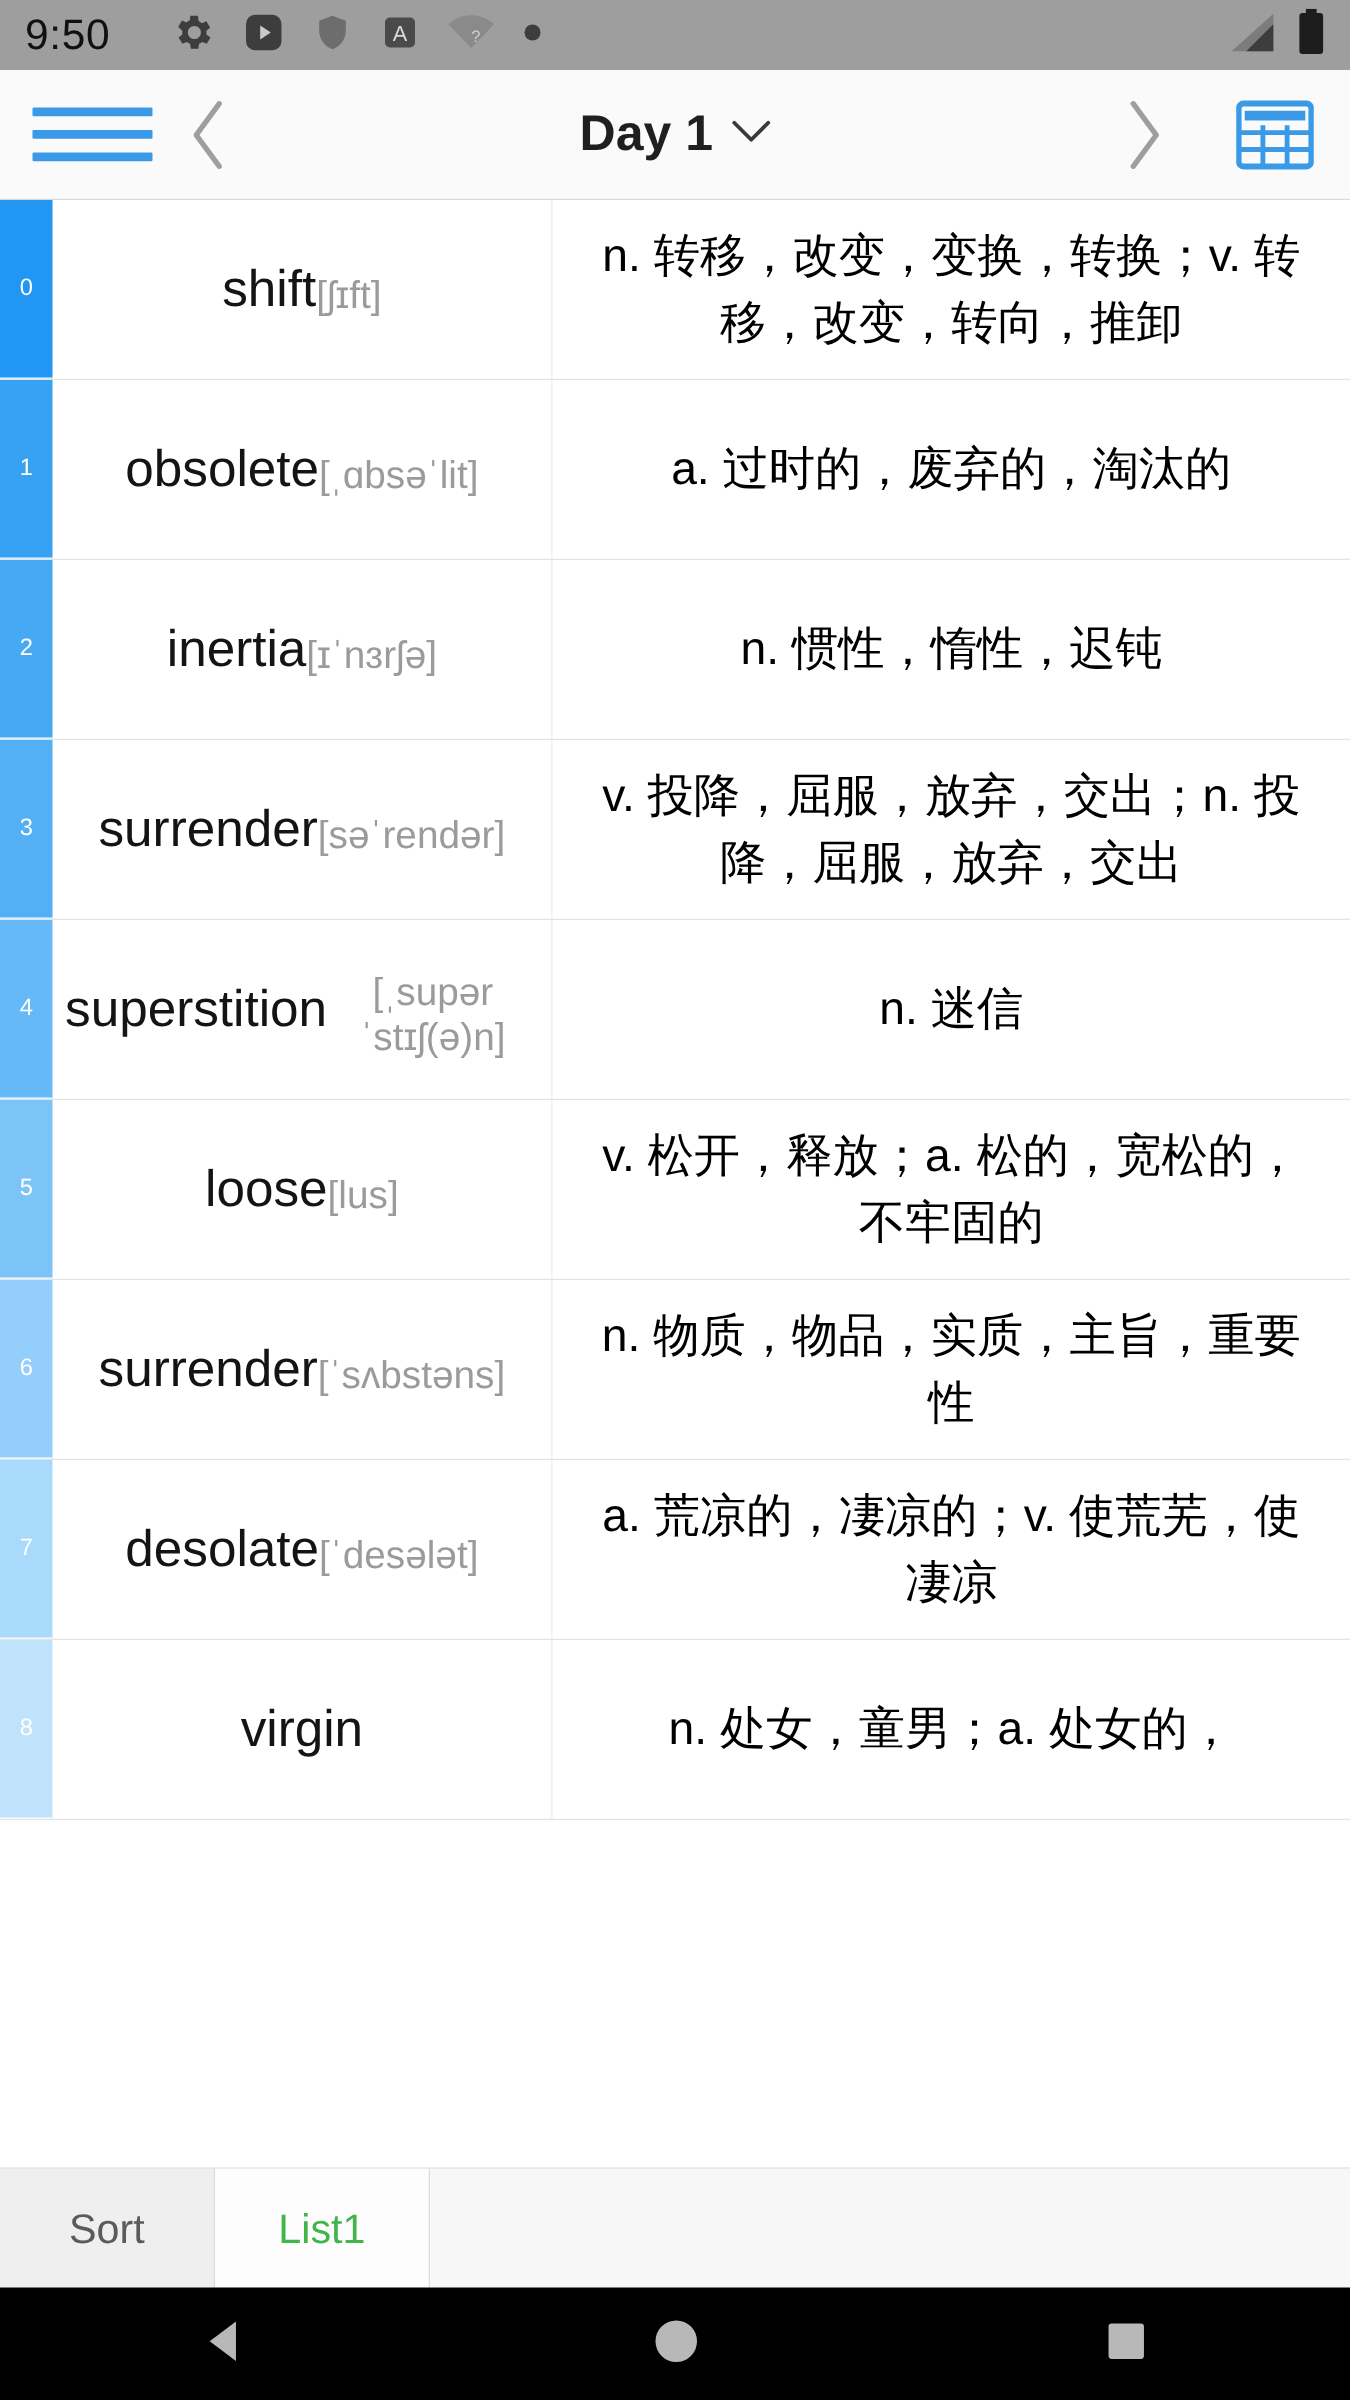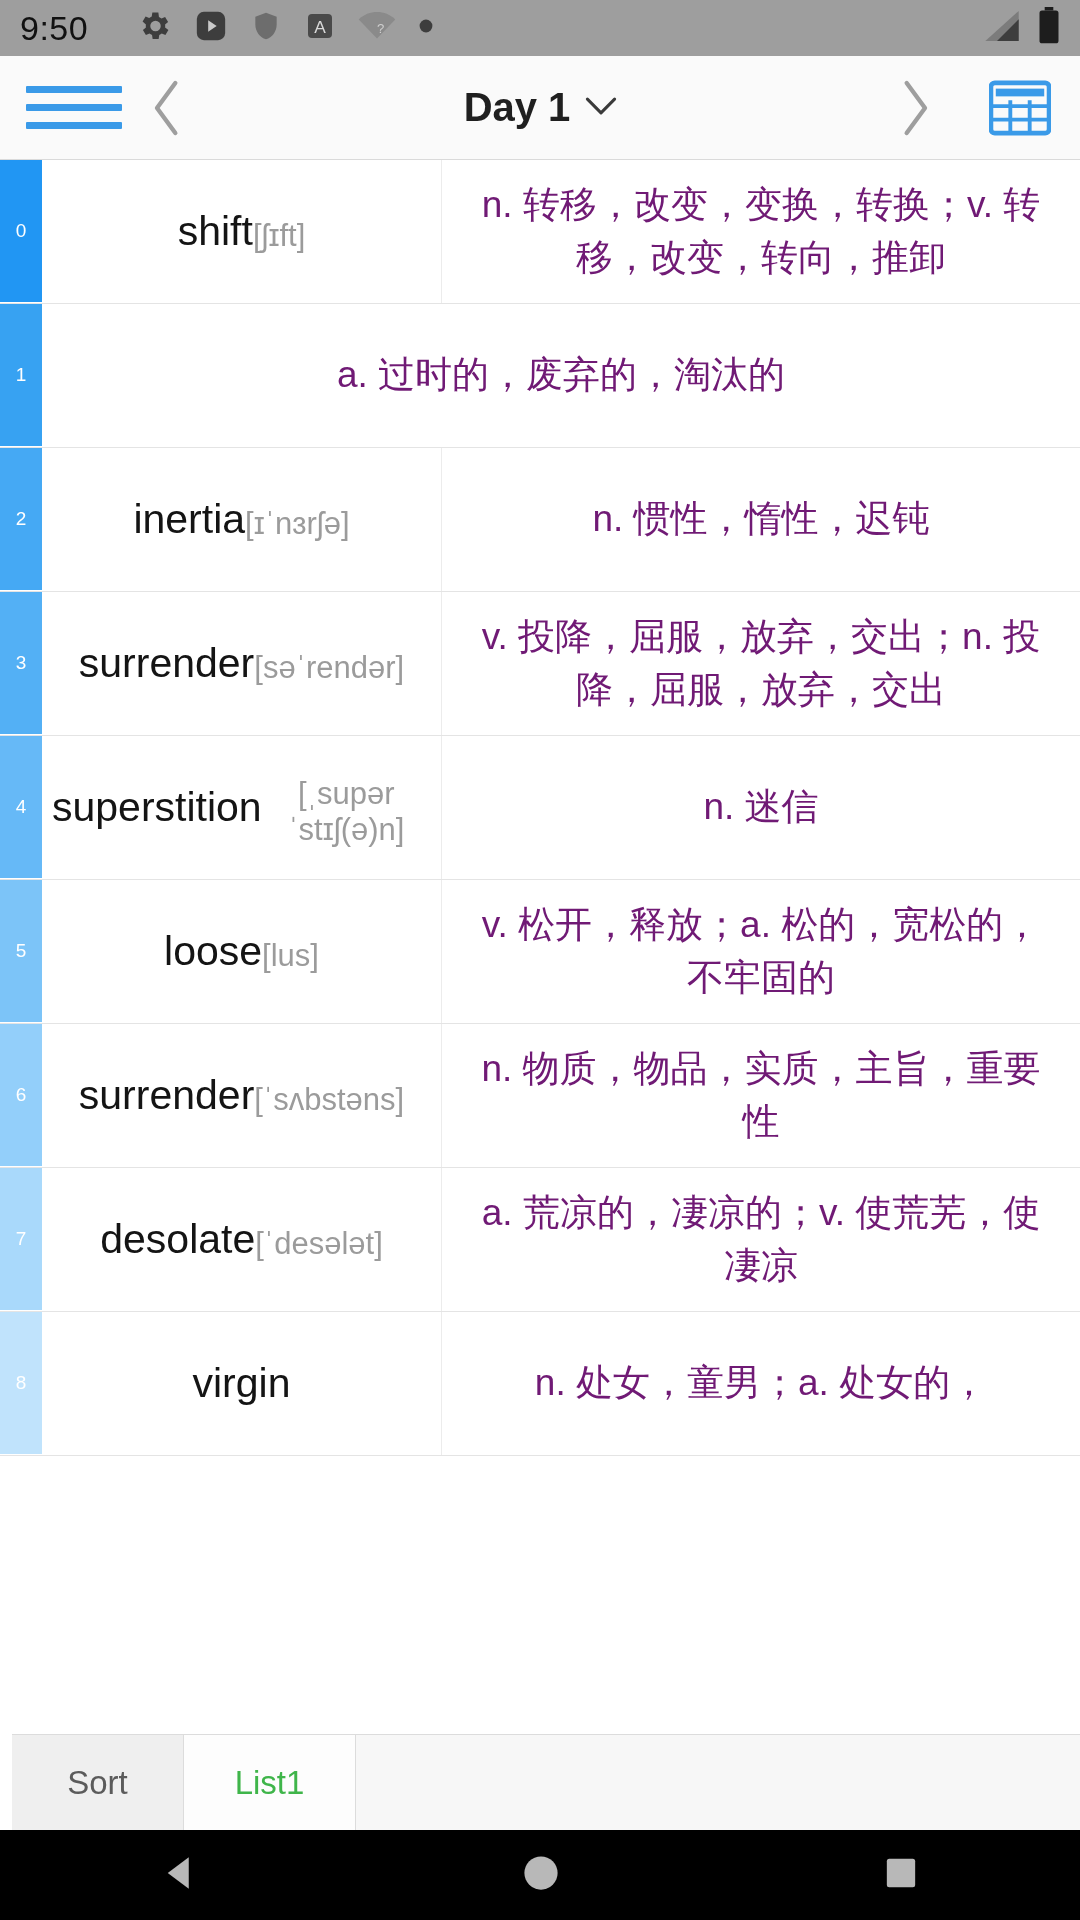--- a/index.html
+++ b/index.html
@@ -92,28 +92,28 @@
   .word {
     font-size: 41px; color: #141414; line-height: 1.12; text-align: center;
   }
   .phonetic {
     font-size: 31px; color: #9b9b9b; margin-top: 8px; text-align: center;
   }
   .row-def {
     flex: 1 1 auto;
     display: flex; align-items: center; justify-content: center;
     padding: 14px 28px;
-    font-size: 37px; color: #701a75;
+    font-size: 37px; color: #000000;
     line-height: 1.42; text-align: center;
   }
 
   
   .bottom-tabs {
     position: absolute;
-    left: 12px; right: 0;
+    left: 0; right: 0;
     bottom: 90px;
     height: 96px;
     display: flex;
     background: #fafafa;
     border-top: 1px solid #dcdcdc;
   }
   .tab {
     width: 172px;
     display: flex; align-items: center; justify-content: center;
     font-size: 33px;
@@ -235,20 +235,24 @@
       <div class="row">
         <div class="row-index" style="background: rgb(33, 150, 243);">0</div>
         <div class="row-word">
           <div class="word">shift</div>
           <div class="phonetic">[ʃɪft]</div>
         </div>
         <div class="row-def">n. 转移，改变，变换，转换；v. 转移，改变，转向，推卸</div>
       </div>
       <div class="row">
         <div class="row-index" style="background: rgb(55, 162, 242);">1</div>
+        <div class="row-word">
+          <div class="word">obsolete</div>
+          <div class="phonetic">[ˌɑbsəˈlit]</div>
+        </div>
         <div class="row-def">a. 过时的，废弃的，淘汰的</div>
       </div>
       <div class="row">
         <div class="row-index" style="background: rgb(69, 169, 244);">2</div>
         <div class="row-word">
           <div class="word">inertia</div>
           <div class="phonetic">[ɪˈnɜrʃə]</div>
         </div>
         <div class="row-def">n. 惯性，惰性，迟钝</div>
       </div>

